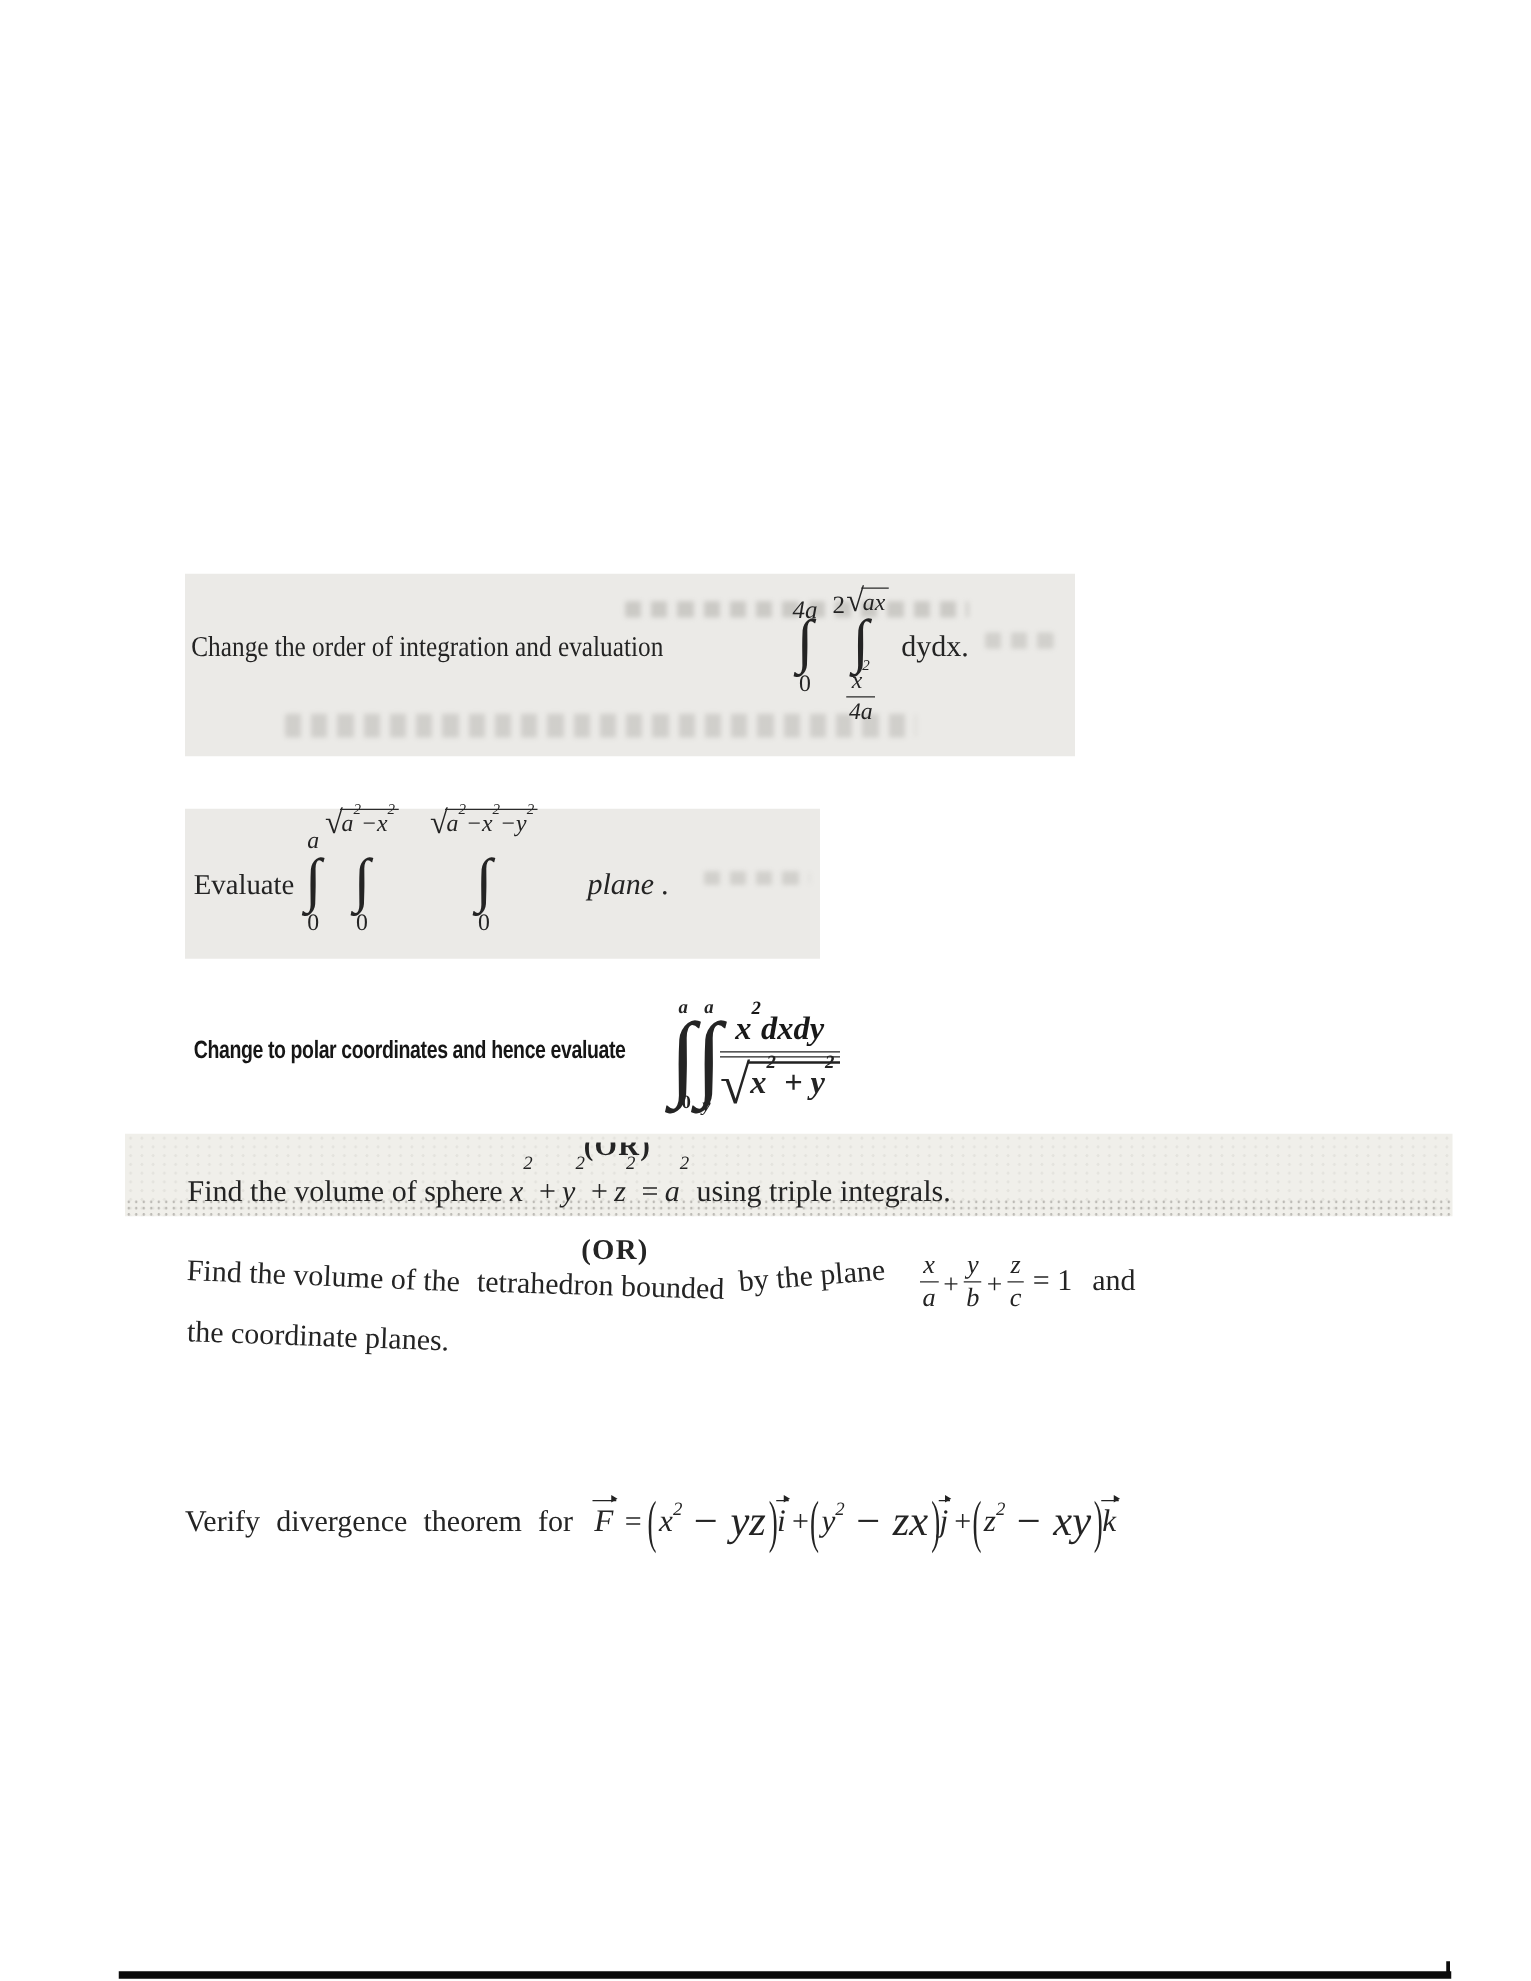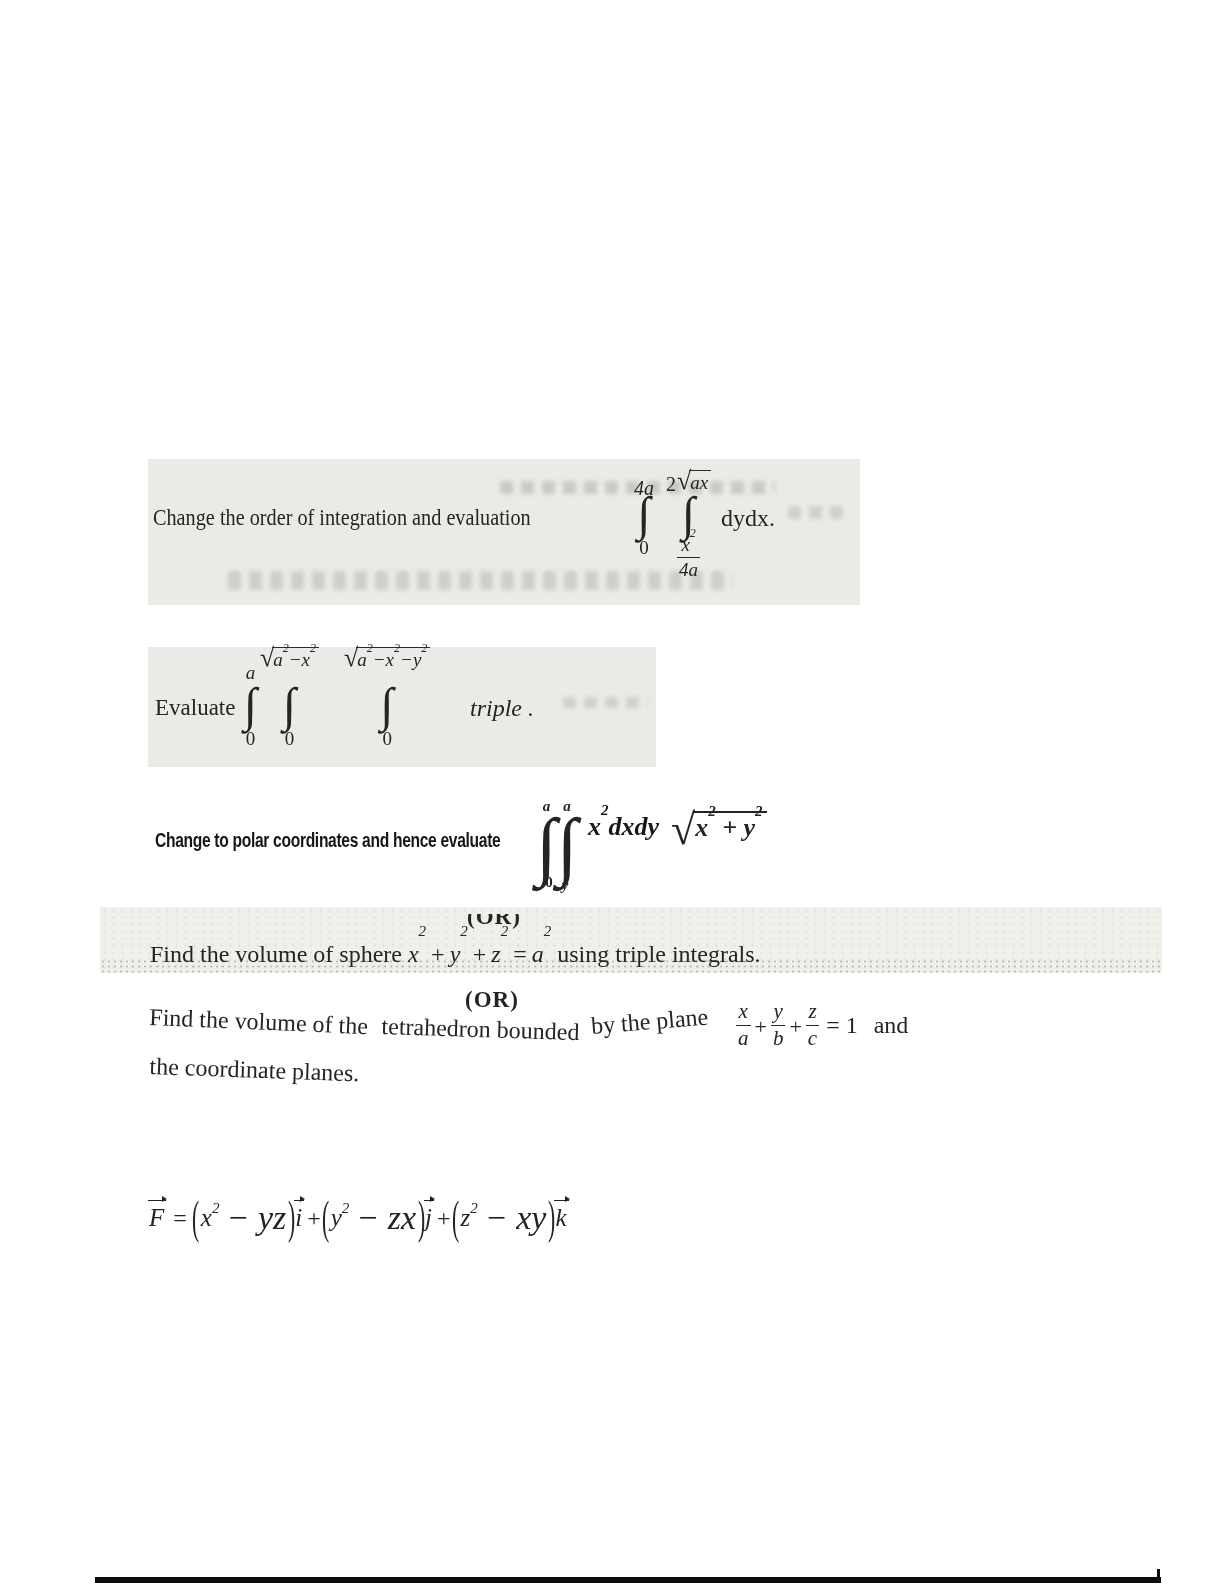--- a/index.html
+++ b/index.html
@@ -60,21 +60,21 @@
   
   .p3{left:148px;top:785px;width:620px;height:118px;}
   .p3 .lead{position:absolute;left:7px;top:44px;font-family:"Liberation Sans",sans-serif;
       font-weight:700;font-size:20px;letter-spacing:-.4px;color:#161616;
       transform:scaleX(.78);transform-origin:left top;white-space:nowrap;}
   .p3 .icol{left:388px;top:13px;}
   .p3 .itop{height:15px;font-size:15px;font-weight:700;font-style:italic;gap:13px;}
   .p3 .isign{font-size:76px;line-height:64px;font-weight:600;letter-spacing:-12px;padding-right:12px;}
   .p3 .ibot{font-size:15px;font-weight:700;margin-top:-2px;display:flex;gap:9px;}
   .p3 .ibot .by{font-style:italic;transform:translateY(3px);}
-  .p3 .bigfrac{position:absolute;left:428px;top:23px;display:flex;flex-direction:row;align-items:center;}
+  .p3 .bigfrac{position:absolute;left:428px;top:23px;display:flex;flex-direction:column;align-items:center;}
   .p3 .num{font-size:26px;font-style:italic;font-weight:600;padding:0 12px 3px;white-space:nowrap;color:#181818;}
   .p3 .fbar{align-self:stretch;height:3px;border-top:1.5px solid #222;border-bottom:1.5px solid #222;}
   .p3 .den{display:flex;align-items:flex-start;padding-top:3px;}
   .p3 .den .rsign{font-size:44px;line-height:38px;font-weight:600;}
   .p3 .den .rbody{font-size:26px;font-weight:600;border-top:2px solid #222;padding:0 4px 2px 2px;}
   
   .orclip{left:467px;top:914px;width:58px;height:19px;overflow:hidden;font-weight:700;font-size:23px;}
   .orclip span{display:block;margin-top:-10px;letter-spacing:1px;}
   .or2{left:465px;top:987px;font-weight:700;font-size:23px;letter-spacing:1px;}
   
@@ -175,21 +175,21 @@
     <span class="icol ic3">
       <span class="itop">
         <span class="sqrt">
             <span class="rsign">√</span>
             <span class="rbody"><span>a</span><sup class="ss">2</sup><span>−</span><span>x</span><sup class="ss">2</sup><span>−</span><span>y</span><sup class="ss">2</sup></span>
           </span>
       </span>
       <span class="isign">∫</span>
       <span class="ibot">0</span>
     </span>
-    <span class="tail">triple .</span>
+    <span class="tail">plane .</span>
   </div>
 
   <div class="abs p3">
     <span class="lead">Change to polar coordinates and hence evaluate</span>
     <span class="icol">
       <span class="itop">
           <span>a</span>
           <span>a</span>
         </span>
       <span><span class="isign">∫</span><span class="isign">∫</span></span>
@@ -241,20 +241,21 @@
           <span class="fd">c</span>
         </span>
       <span class="eq1">= 1</span>
       <span class="and">and</span>
     </span>
     <span class="line2">the coordinate planes.</span>
   </div>
 
   <div class="abs p6">
     <div class="l1">
+      <span class="lead">Verify divergence theorem for</span>
       <span class="vec">F</span>
       <span class="eqs">=</span>
       <span class="bigp">(</span>
         <span class="base">x</span>
         <sup class="s">2</sup>
         <span class="rest">− yz</span>
         <span class="bigp">)</span>
         <span class="vec">i</span>
         <span class="pl">+</span>
       <span class="bigp">(</span>

